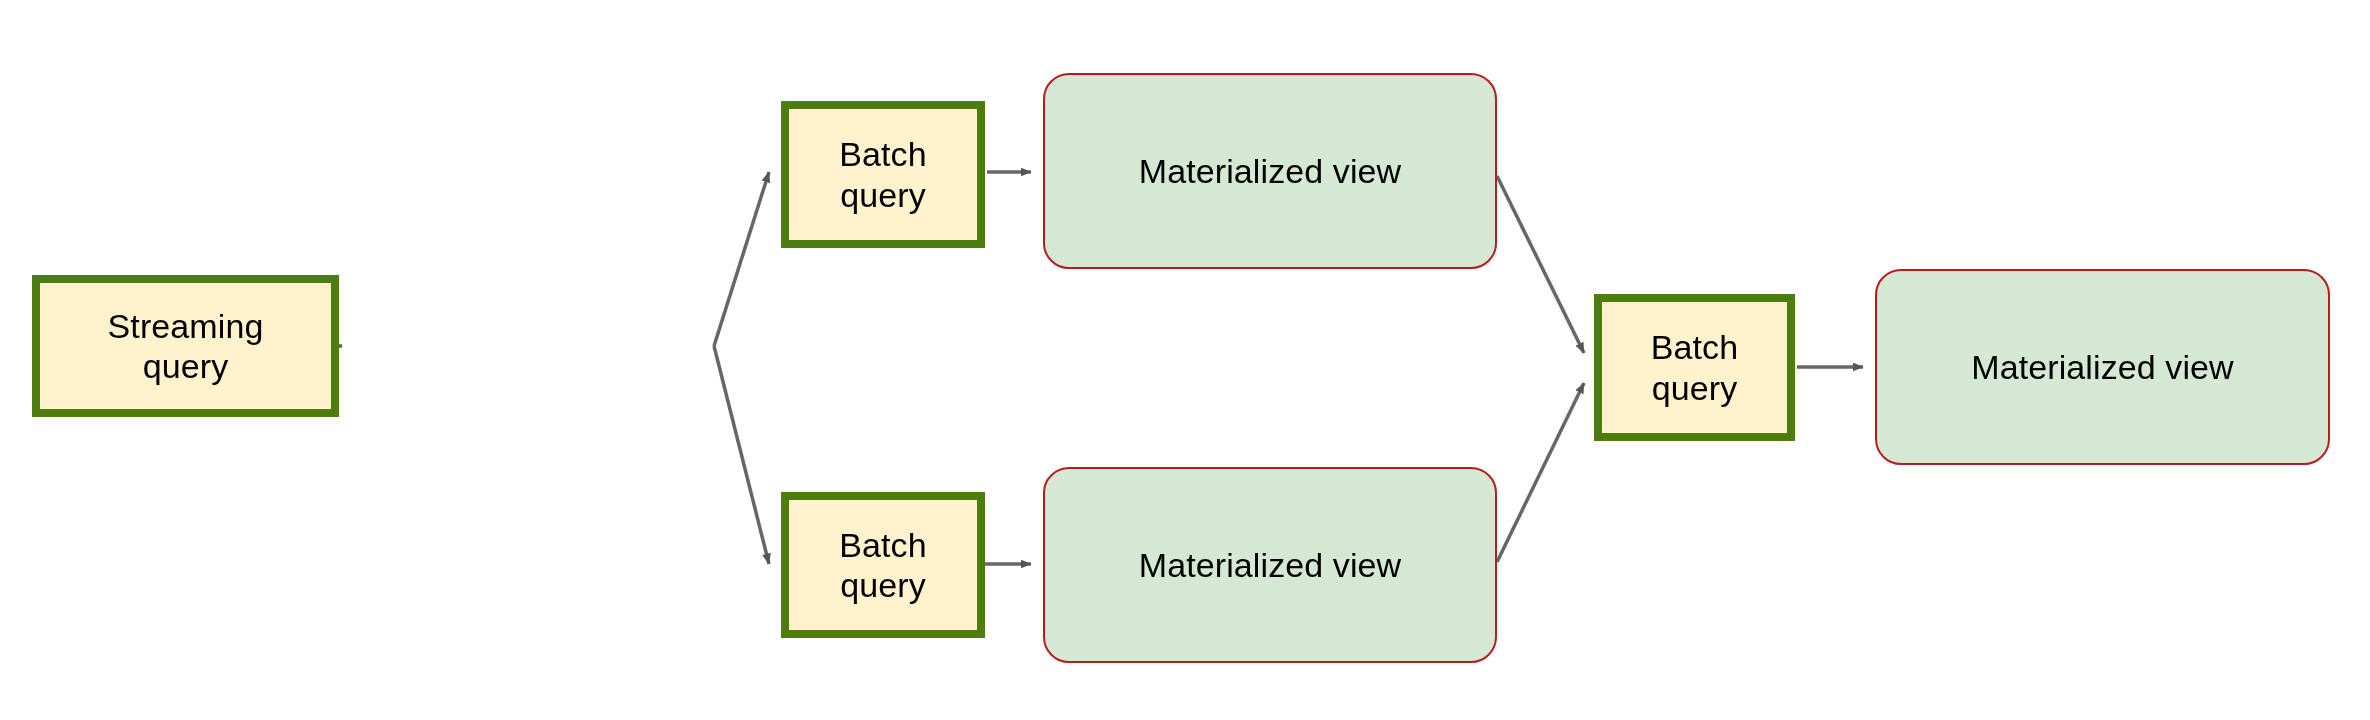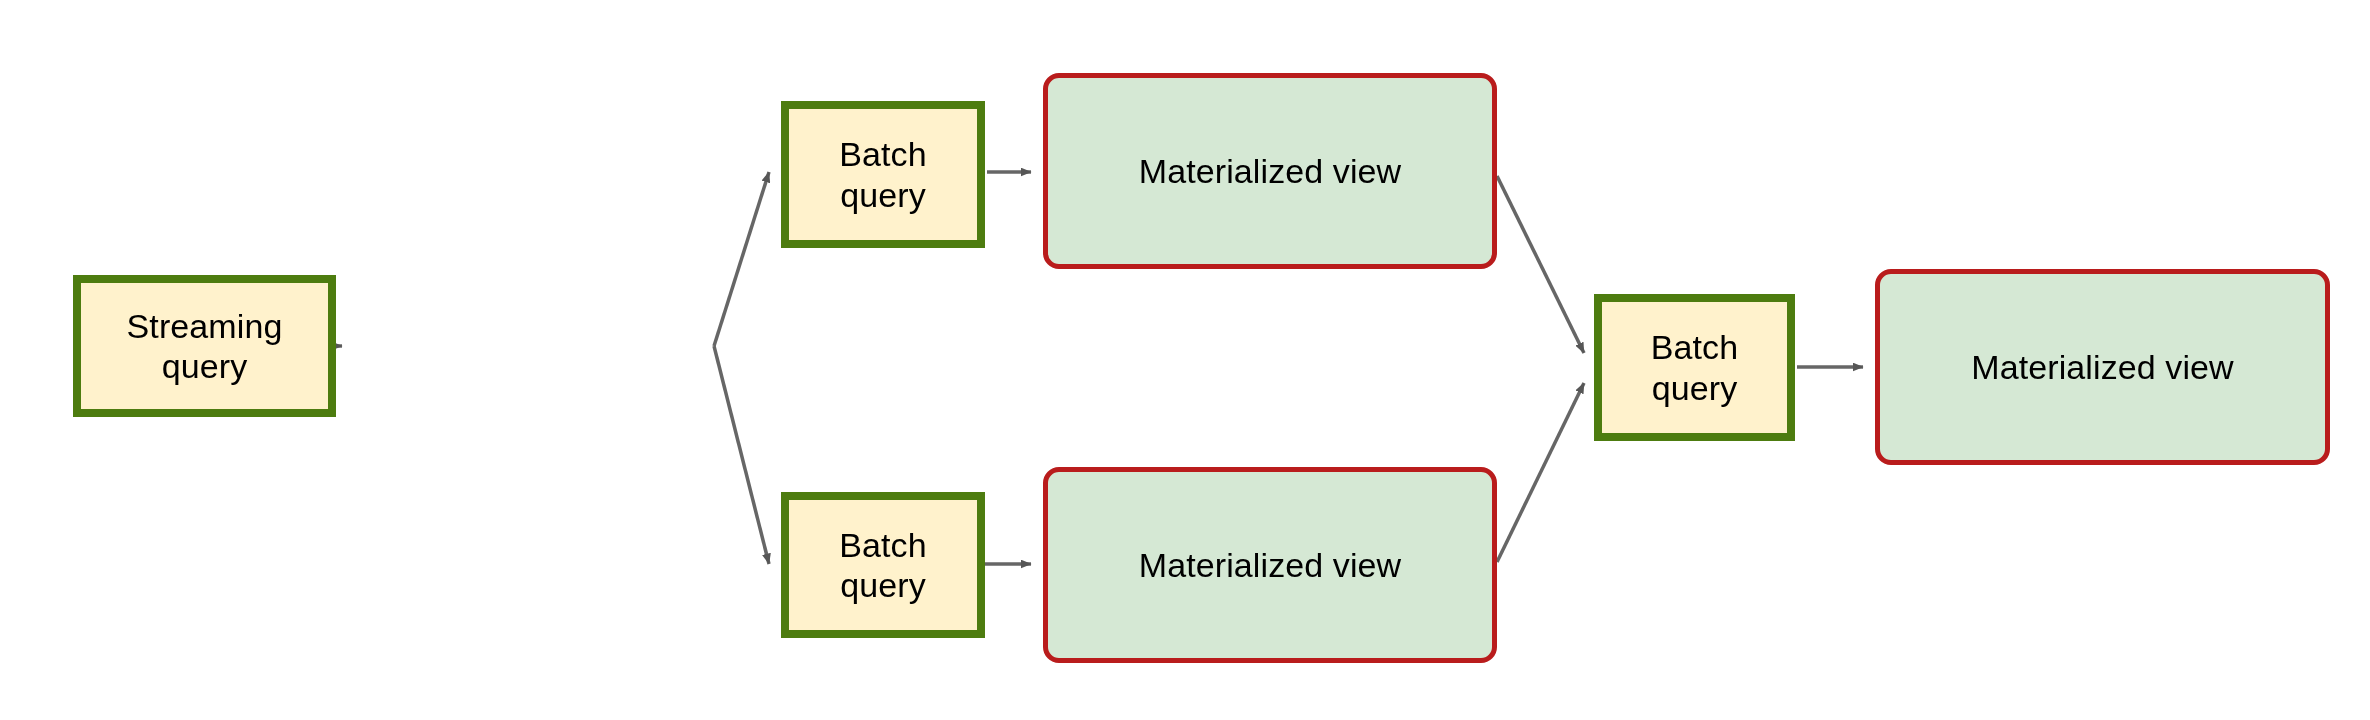--- a/index.html
+++ b/index.html
@@ -38,22 +38,22 @@
     letter-spacing: 0.1px;
     white-space: pre-line;
   }
   .node.process {
     background: #fff2cc;
     border: 8px solid #4d7c0f;
     border-radius: 0;
   }
   .node.store {
     background: #d5e8d4;
-    border: 5px solid #b91c1c;
-    border-radius: 16px;
+    border: 2px solid #b91c1c;
+    border-radius: 26px;
   }
   .node-label {
     display: block;
     white-space: pre-line;
   }
 </style>
 </head>
 <body>
 
 <div id="diagram-canvas">
@@ -91,21 +91,21 @@
 
     <g>
       <line x1="1497" y1="562" x2="1584" y2="383" stroke="#666666" stroke-width="3.5" marker-end="url(#arrowhead)"></line>
     </g>
 
     <g>
       <line x1="1797" y1="367" x2="1863" y2="367" stroke="#666666" stroke-width="3.5" marker-end="url(#arrowhead)"></line>
     </g>
   </svg>
 
-  <div class="node process" style="left:32px; top:275px; width:263px; height:142px;margin-left:41px;">
+  <div class="node process" style="left:32px; top:275px; width:307px; height:142px;">
     <span class="node-label">Streaming
 query</span>
   </div>
 
 
   <div class="node process" style="left:781px; top:101px; width:204px; height:147px;">
     <span class="node-label">Batch
 query</span>
   </div>
 

